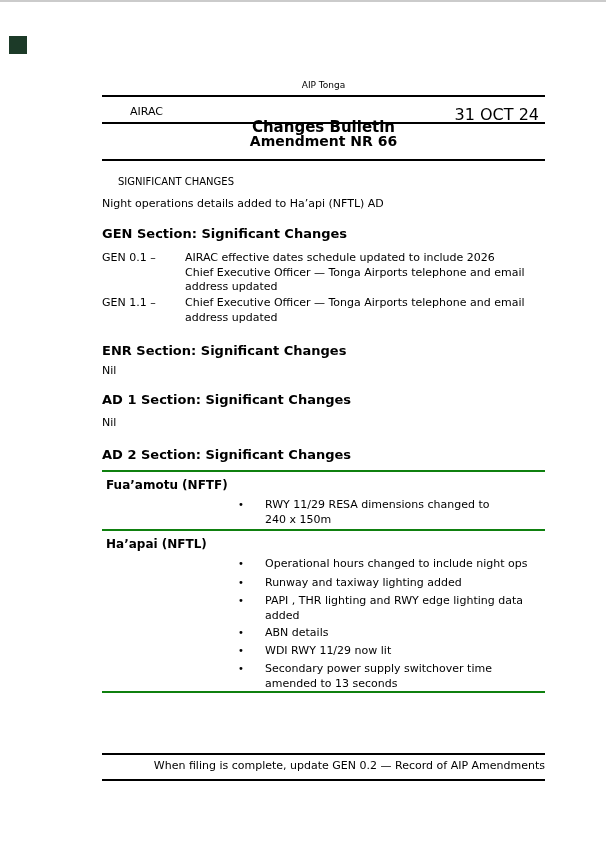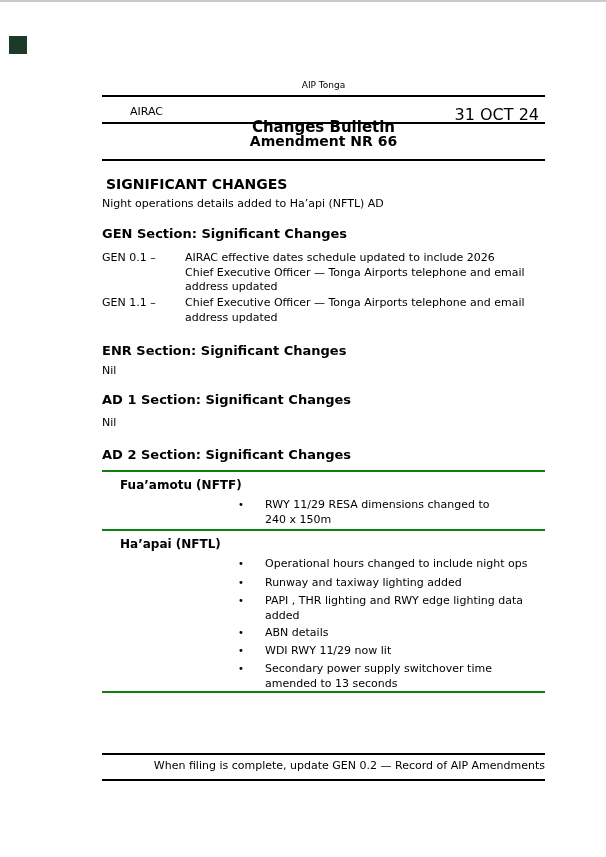--- a/index.html
+++ b/index.html
@@ -24,27 +24,27 @@
   }
   .abs { position:absolute; white-space:nowrap; }
   .brand { top:80px; left:0; width:443px; text-align:center; font-size:9px; }
   .rule-black { position:absolute; left:0; width:443px; height:2px; background:#000000; }
   .rule-black.thin { height:1.5px; }
   .rule-green { position:absolute; left:0; width:443px; height:2px; background:#0f800f; }
   .hdr-left   { top:105px; left:28px;  font-size:11px; }
   .hdr-title  { top:101px; left:0; width:443px; text-align:center; font-size:15px; font-weight:bold;margin-top:17px; }
   .hdr-date   { top:105px; right:6px; font-size:16px; }
   .amendment  { top:133px; left:0; width:443px; text-align:center; font-size:14px; font-weight:bold; }
-  .h-sig      { top:176px; left:4px; font-size:14px; font-weight:bold; }
+  .h-sig      { top:176px; left:16px; font-size:10px; font-weight:normal; }
   .body-txt   { font-size:11px; line-height:14.5px; }
   .summary    { top:197px; left:0; }
   .h-section  { font-size:13px; font-weight:bold; }
   .gen-label  { left:0; }
   .gen-line   { left:83px; }
-  .aero-name  { font-size:12px; font-weight:bold; left:18px; }
+  .aero-name  { font-size:12px; font-weight:bold; left:4px; }
   .bullet-dot { left:136px; font-size:10px; }
   .bullet-txt { left:163px; }
   .footer-txt { top:759px; left:0; width:443px; text-align:right; font-size:11px; }
 </style>
 </head>
 <body>
 
 <div class="page-top-border"></div>
 <div class="corner-marker"></div>
 

